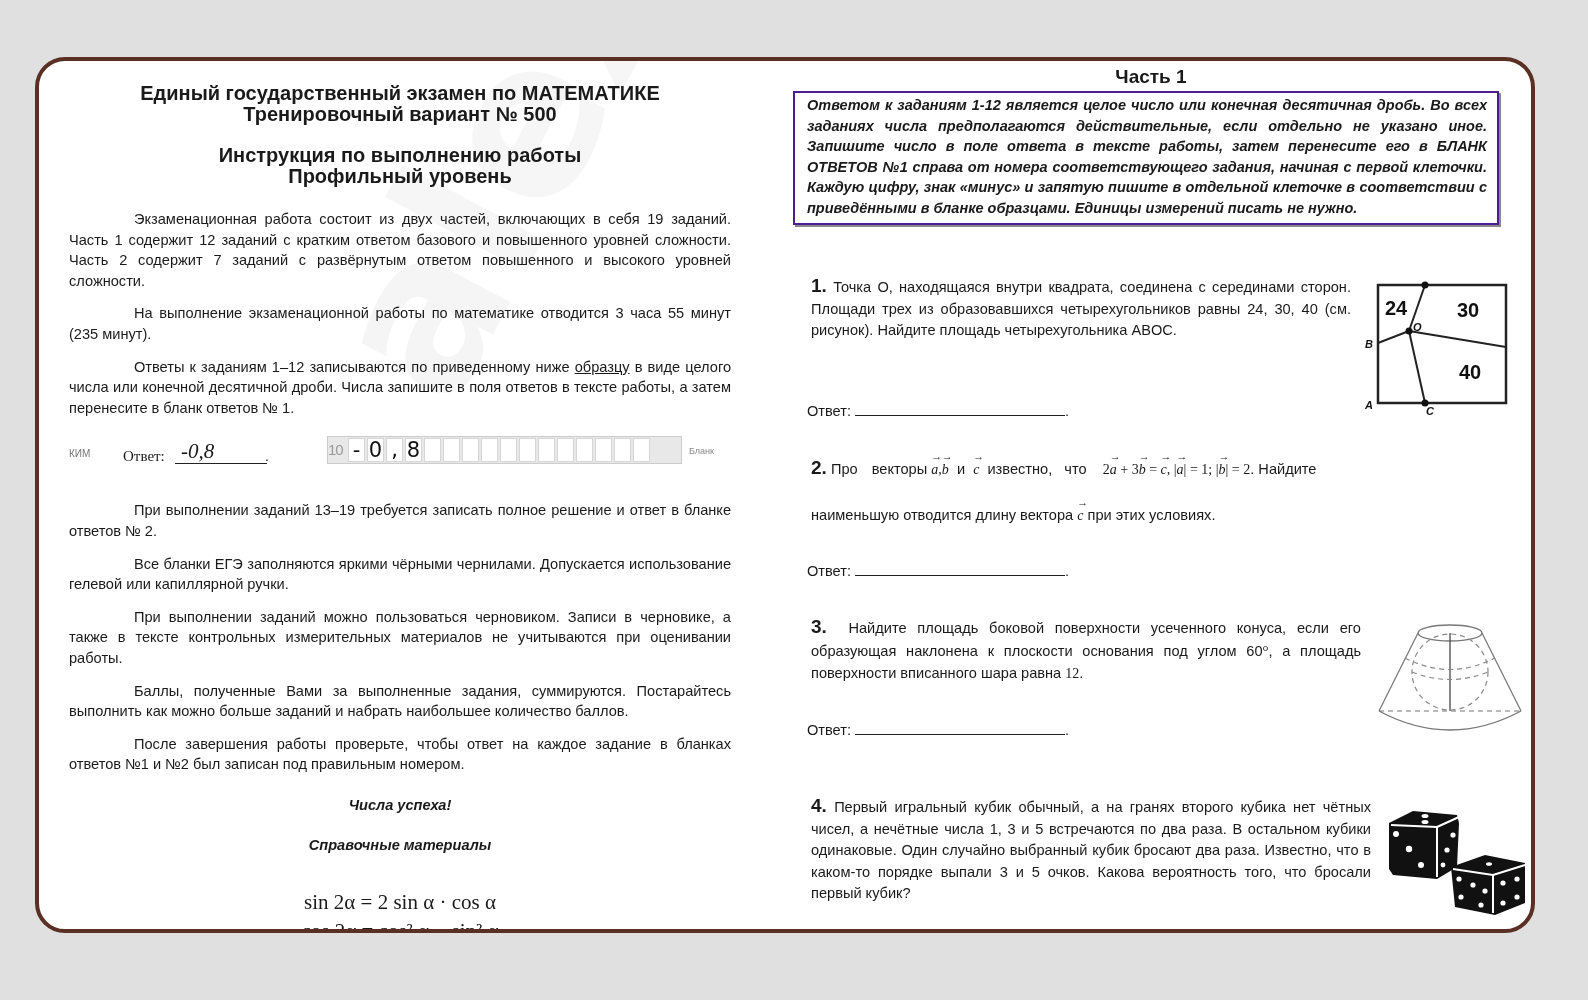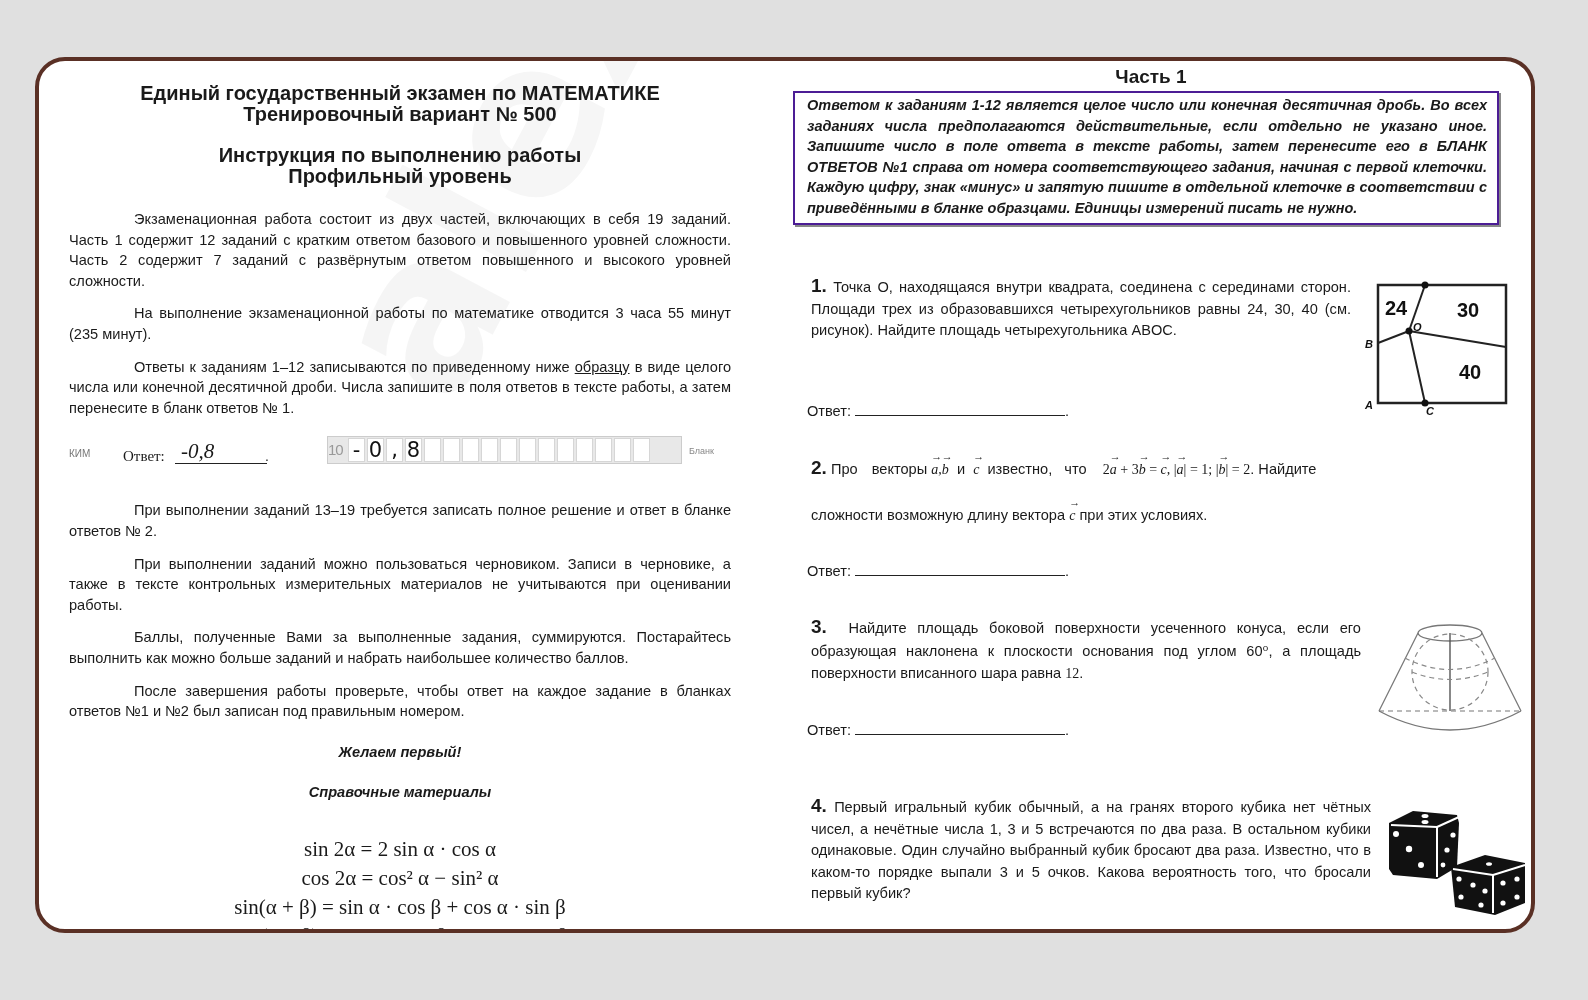--- a/index.html
+++ b/index.html
@@ -88,26 +88,27 @@
         <span class="cell"></span>
         <span class="cell"></span>
         <span class="cell"></span>
         <span class="cell"></span>
       </div>
       <span class="blank-lbl">Бланк</span>
     </div>
 
     <div class="block2">
       <p class="para">При выполнении заданий 13–19 требуется записать полное решение и ответ в бланке ответов № 2.</p>
+      <p class="para">Все бланки ЕГЭ заполняются яркими чёрными чернилами. Допускается использование гелевой или капиллярной ручки.</p>
       <p class="para">При выполнении заданий можно пользоваться черновиком. Записи в черновике, а также в тексте контрольных измерительных материалов не учитываются при оценивании работы.</p>
       <p class="para">Баллы, полученные Вами за выполненные задания, суммируются. Постарайтесь выполнить как можно больше заданий и набрать наибольшее количество баллов.</p>
       <p class="para">После завершения работы проверьте, чтобы ответ на каждое задание в бланках ответов №1 и №2 был записан под правильным номером.</p>
     </div>
 
-    <div class="center wish">Желаем первый!</div>
+    <div class="center wish">Числа успеха!</div>
     <div class="center ref">Справочные материалы</div>
 
     <div class="formulas">
       <div>sin 2α = 2 sin α · cos α</div>
       <div>cos 2α = cos² α − sin² α</div>
       <div>sin(α + β) = sin α · cos β + cos α · sin β</div>
       <div>cos(α + β) = cos α · cos β − sin α · sin β</div>
     </div>
   </div>
 
@@ -143,21 +144,21 @@
     <div class="task" style="top:396px; width:700px; white-space:nowrap;">
       <span class="num">2.</span>
       <span style="word-spacing:10px;">Про векторы</span>
       <span class="m"><span class="vec">a</span>,<span class="vec">b</span></span>
       &nbsp;<span>и</span>&nbsp;
       <span class="m"><span class="vec">c</span></span>
       &nbsp;<span style="word-spacing:8px;">известно, что</span>&nbsp;&nbsp;&nbsp;
       <span class="m"><span>2</span><span class="vec">a</span><span> + 3</span><span class="vec">b</span><span> = </span><span class="vec">c</span><span>,</span> |<span class="vec">a</span>|<span> = 1; </span>|<span class="vec">b</span>|<span> = 2</span></span><span>. Найдите</span>
     </div>
     <div class="task" style="top:444px; width:700px;">
-      <span>сложности возможную длину вектора</span>
+      <span>наименьшую отводится длину вектора</span>
       <span class="m"><span class="vec">c</span></span>
       <span>при этих условиях.</span>
     </div>
     <div class="answer" style="top:502px;">
       <span>Ответ:</span><span class="line"></span>.
     </div>
 
     <div class="task" style="top:555px; width:550px; text-align:justify; line-height:22.5px;">
       <span class="num">3.</span>&nbsp;
       <span>Найдите площадь боковой поверхности усеченного конуса, если его образующая наклонена к плоскости основания под углом 60⁰, а площадь поверхности вписанного шара равна</span>

